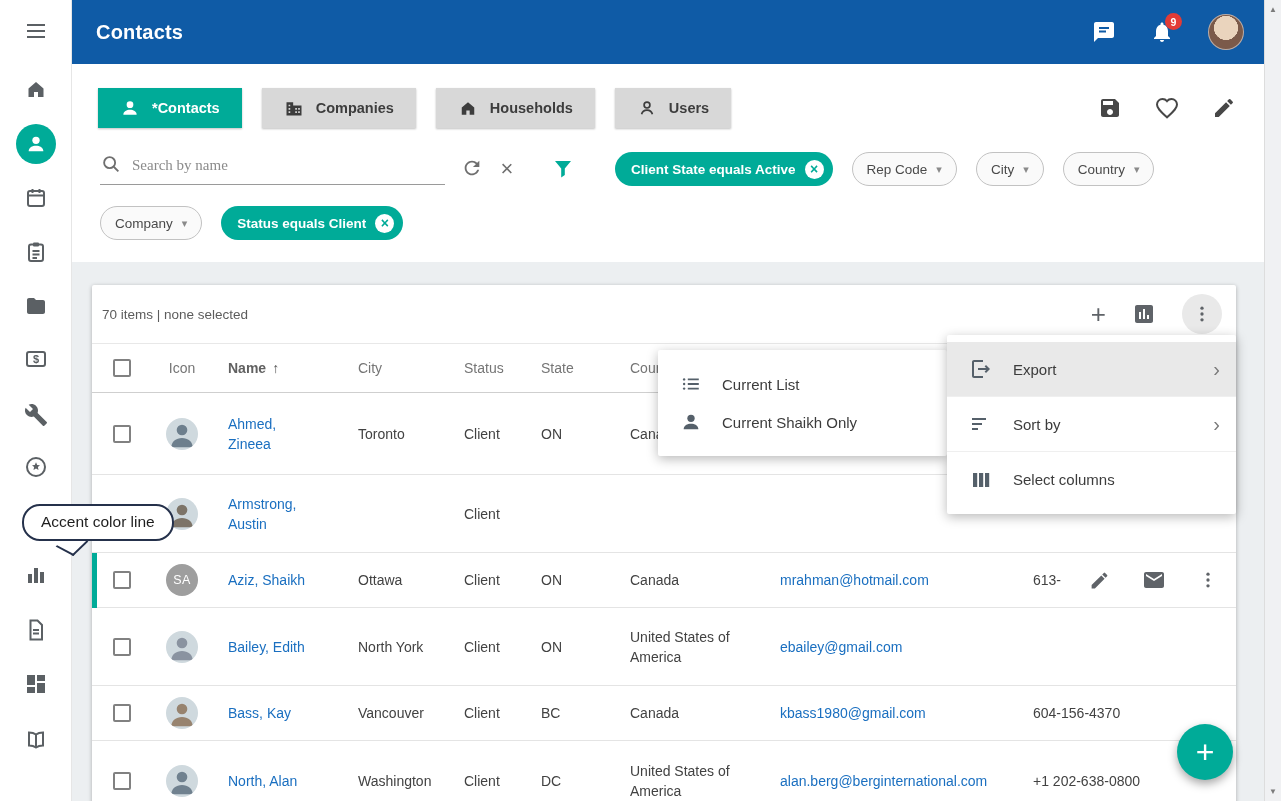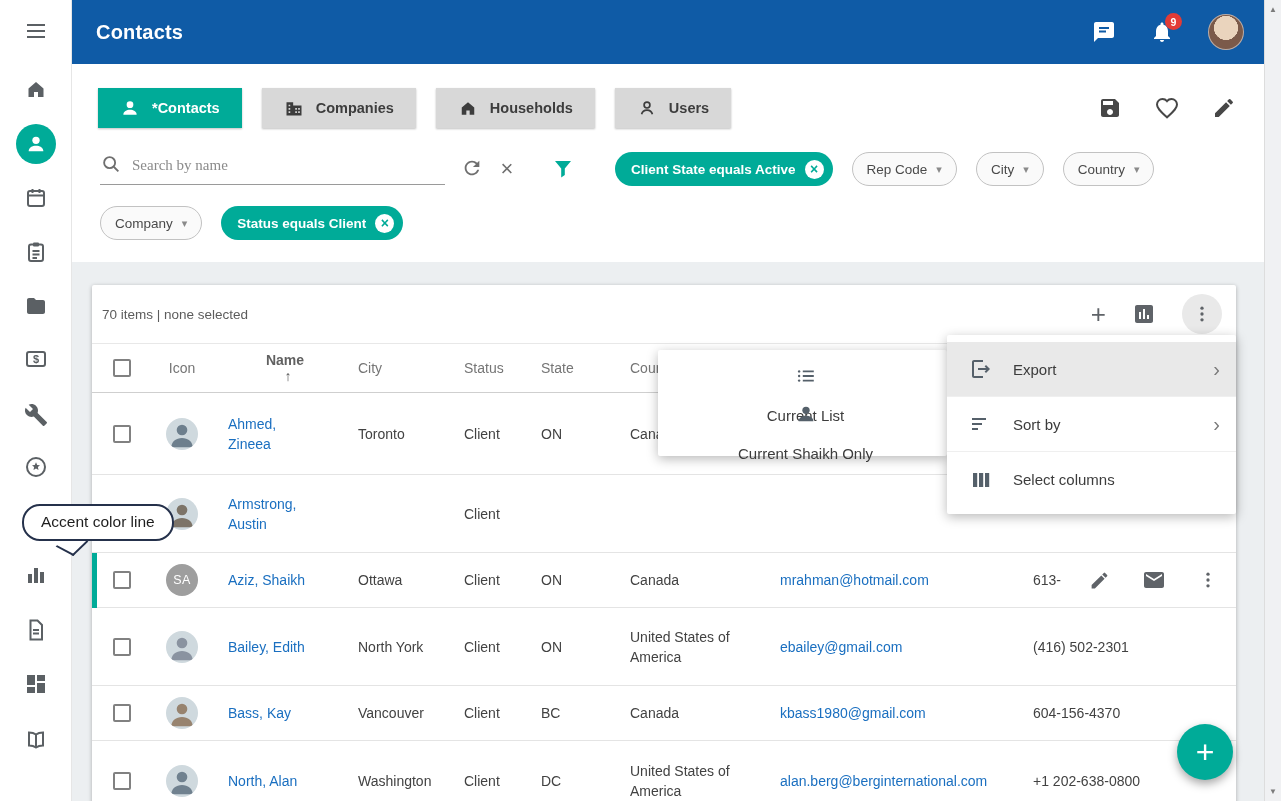--- a/index.html
+++ b/index.html
@@ -54,21 +54,21 @@
   .summary { font-size:13.5px; color:#5c5c5c; }
   .toolbar-icons { margin-left:auto; display:flex; align-items:center; gap:26px; color:#5f6368; }
   .plus-glyph { font-size:26px; font-weight:normal; color:#5f6368; cursor:pointer; line-height:26px; }
   .dots-btn { width:40px; height:40px; border-radius:50%; background:#e9e9e9; display:flex; align-items:center; justify-content:center; cursor:pointer; }
 
   .grid { display:grid; grid-template-columns:60px 60px 130px 106px 77px 89px 150px 253px 1fr; align-items:center; }
   .thead { height:50px; border-top:1px solid #e8e8e8; border-bottom:1px solid #cfcfcf; color:#757575; font-size:14px; }
   .hc { padding-left:16px; }
   .hc.center { padding-left:0; text-align:center; }
   .sortarrow { font-size:14px; color:#555; margin-left:6px; }
-  .c-namehead { display:flex; align-items:center; font-weight:bold; color:#616161; cursor:pointer;flex-direction:column; }
+  .c-namehead { display:flex; align-items:center; font-weight:bold; color:#616161; cursor:pointer; }
 
   .trow { border-bottom:1px solid #e4e4e4; position:relative; cursor:pointer; background:#fff; }
   .trow .cell { padding-left:16px; font-size:14px; color:#424242; line-height:20px; }
   .trow .c-check, .thead .c-check { padding-left:0; display:flex; justify-content:center; }
   .trow .c-icon { padding-left:0; display:flex; justify-content:center; }
   .checkbox { width:18px; height:18px; border:2px solid #818181; border-radius:2px; background:#fff; cursor:pointer; }
   .avatar { width:32px; height:32px; border-radius:50%; overflow:hidden; background:#cfd9de; display:flex; align-items:center; justify-content:center; }
   .avatar.initials { background:#9e9e9e; color:#fff; font-size:12.5px; letter-spacing:.5px; }
   .link { color:#1a6fc0; text-decoration:none; }
   .name-l2 { display:block; }
@@ -79,21 +79,21 @@
 
   
   .menu { position:absolute; background:#fff; box-shadow:0 3px 12px rgba(0,0,0,.28); border-radius:2px; }
   .main-menu { left:947px; top:335px; width:289px; padding:7px 0; z-index:60;text-align:center; }
   .menu-item { height:55px; display:flex; align-items:center; padding:0 16px 0 22px; gap:20px; font-size:15px; color:#3c3c3c; cursor:pointer; border-bottom:1px solid #efefef; }
   .menu-item:last-child { border-bottom:none; }
   .menu-item.hl { background:#e9e9e9; }
   .menu-item .mi-icon { color:#55606a; }
   .chev { margin-left:auto; font-size:20px; color:#7a7a7a; }
   .sub-menu { left:658px; top:350px; width:289px; padding:15px 0; z-index:55; }
-  .sub-item { height:38px; display:flex; align-items:center; padding:0 16px 0 22px; gap:20px; font-size:15px; color:#3c3c3c; cursor:pointer;flex-direction:column; }
+  .sub-item { height:38px; display:flex; align-items:center; padding:0 16px 0 22px; gap:20px; font-size:15px; color:#3c3c3c; cursor:pointer; }
   .sub-item .mi-icon { color:#55606a; }
 
   
   .callout { position:absolute; left:22px; top:504px; z-index:100; background:#fff; border:2px solid #25314b; border-radius:18px; padding:7px 17px 8px; font-size:15.5px; color:#1e1e1e; white-space:nowrap; }
   .callout-tail { position:absolute; left:62px; top:534px; width:20px; height:20px; background:#fff; border-right:2px solid #25314b; border-bottom:2px solid #25314b; transform:rotate(28deg) skew(-18deg); z-index:99; }
 
   
   .fab { position:absolute; left:1177px; top:724px; width:56px; height:56px; border-radius:50%; background:#00ab98; color:#fff; display:flex; align-items:center; justify-content:center; font-size:32px; font-weight:normal; box-shadow:0 4px 10px rgba(0,0,0,.35); cursor:pointer; z-index:45; }
 
   
@@ -432,21 +432,20 @@
             <path d="M4 22c0-4.4 3.6-7 8-7s8 2.6 8 7z" fill="#8a93a0"></path>
           </svg>
         </div>
       </div>
     <div class="cell"><a class="link"><span>Bailey, Edith</span><span class="name-l2"></span></a></div>
     <div class="cell">North York</div>
     <div class="cell">Client</div>
     <div class="cell">ON</div>
     <div class="cell">United States of America</div>
     <div class="cell"><a class="link">ebailey@gmail.com</a></div>
-    <div class="cell">(416) 502-2301</div>
   </div>
 
   <div class="trow grid h55">
     <div class="cell c-check">
         <div class="checkbox"></div>
       </div>
     <div class="cell c-icon">
         <div class="avatar">
           <svg viewBox="0 0 24 24" width="32" height="32">
             <circle cx="12" cy="9" r="4" fill="#97836f"></circle>

